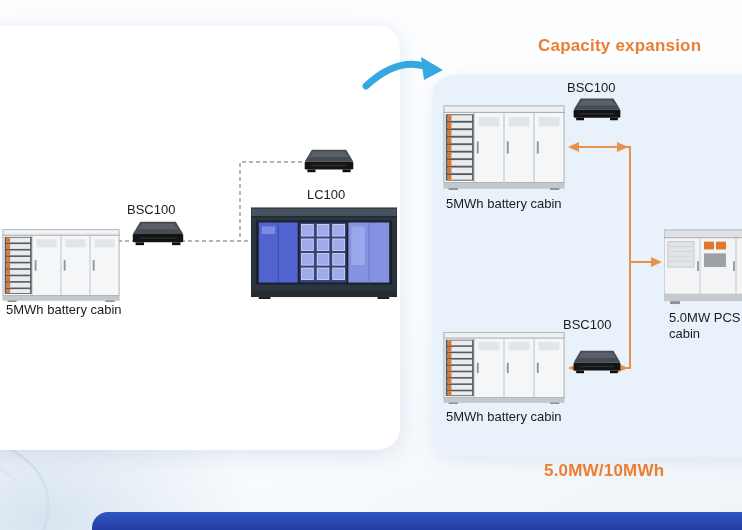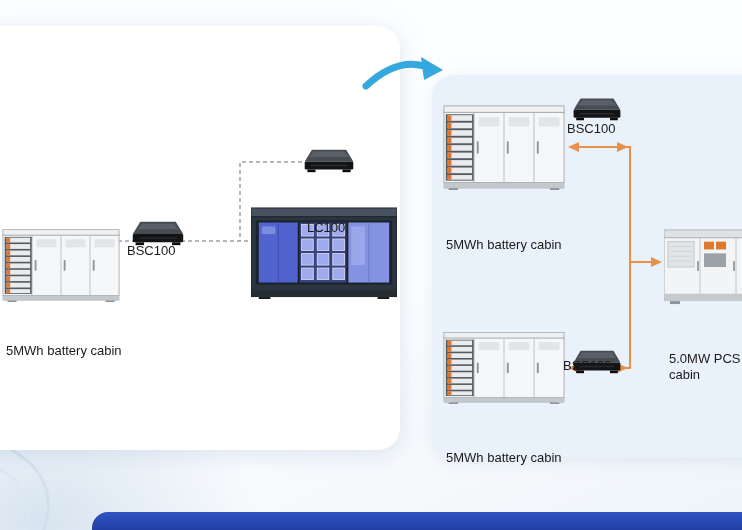--- a/index.html
+++ b/index.html
@@ -20,21 +20,21 @@
     background: #ffffff; box-shadow: 0 4px 24px rgba(140,165,200,0.28);
   }
   .card-right {
     left: 432px; top: 75px; width: 380px; height: 382px;
     background: #e9f2fa; box-shadow: 0 4px 18px rgba(140,165,200,0.18);
   }
   .lines { position: absolute; left: 0; top: 0; z-index: 3; pointer-events: none; }
   .comp { position: absolute; z-index: 4; }
   .lbl {
     position: absolute; z-index: 5; font-size: 13px; color: #1b1b1b;
-    line-height: 1.25; white-space: normal; margin-top: 41px;
+    line-height: 1.25; white-space: normal;
   }
   .lbl-nowrap { white-space: nowrap; }
   .lbl-bold {
     position: absolute; z-index: 5; font-size: 17px; font-weight: 700;
     color: #ed7d31; white-space: nowrap; letter-spacing: 0.2px;
   }
   .footer {
     position: absolute; left: 92px; top: 512px; width: 680px; height: 30px;
     border-radius: 16px 16px 0 0; z-index: 6;
     background: linear-gradient(180deg, #2f55c4, #1b2f8e);
@@ -187,27 +187,28 @@
   <div class="lbl lbl-nowrap" style="left:6px;top:302px">5MWh battery cabin</div>
 
   <div class="lbl lbl-nowrap" style="left:127px;top:202px">BSC100</div>
   <svg class="comp" style="left:130px;top:219px;width:56px;height:28px" viewBox="0 0 60 30" preserveAspectRatio="none">
     <use href="#g-device"></use>
   </svg>
 
   <svg class="comp" style="left:302px;top:147px;width:54px;height:27px" viewBox="0 0 60 30" preserveAspectRatio="none">
     <use href="#g-device"></use>
   </svg>
-  <div class="lbl lbl-nowrap" style="left:307px;top:179px">LC100</div>
+  <div class="lbl lbl-nowrap" style="left:307px;top:187px">LC100</div>
 
   <svg class="comp" style="left:251px;top:207px;width:146px;height:92px" viewBox="0 0 150 95" preserveAspectRatio="none">
     <use href="#g-pcs25"></use>
   </svg>
 
 
+  <div class="lbl-bold" style="left:538px;top:36px">Capacity expansion</div>
 
   <div class="lbl lbl-nowrap" style="left:567px;top:80px">BSC100</div>
   <svg class="comp" style="left:571px;top:96px;width:52px;height:26px" viewBox="0 0 60 30" preserveAspectRatio="none">
     <use href="#g-device"></use>
   </svg>
 
   <svg class="comp" style="left:443px;top:104px;width:122px;height:86px" viewBox="0 0 130 92" preserveAspectRatio="none">
     <use href="#g-battery"></use>
   </svg>
   <div class="lbl lbl-nowrap" style="left:446px;top:196px">5MWh battery cabin</div>
@@ -220,16 +221,17 @@
   <svg class="comp" style="left:443px;top:331px;width:122px;height:73px" viewBox="0 0 130 92" preserveAspectRatio="none">
     <use href="#g-battery"></use>
   </svg>
   <div class="lbl lbl-nowrap" style="left:446px;top:409px">5MWh battery cabin</div>
 
   <svg class="comp" style="left:664px;top:228px;width:110px;height:78px" viewBox="0 0 110 80" preserveAspectRatio="none">
     <use href="#g-pcs50"></use>
   </svg>
   <div class="lbl" style="left:669px;top:310px;width:82px">5.0MW PCS cabin</div>
 
+  <div class="lbl-bold" style="left:544px;top:461px">5.0MW/10MWh</div>
 
   <div class="footer"></div>
 
 </div>
 
 </body></html>

